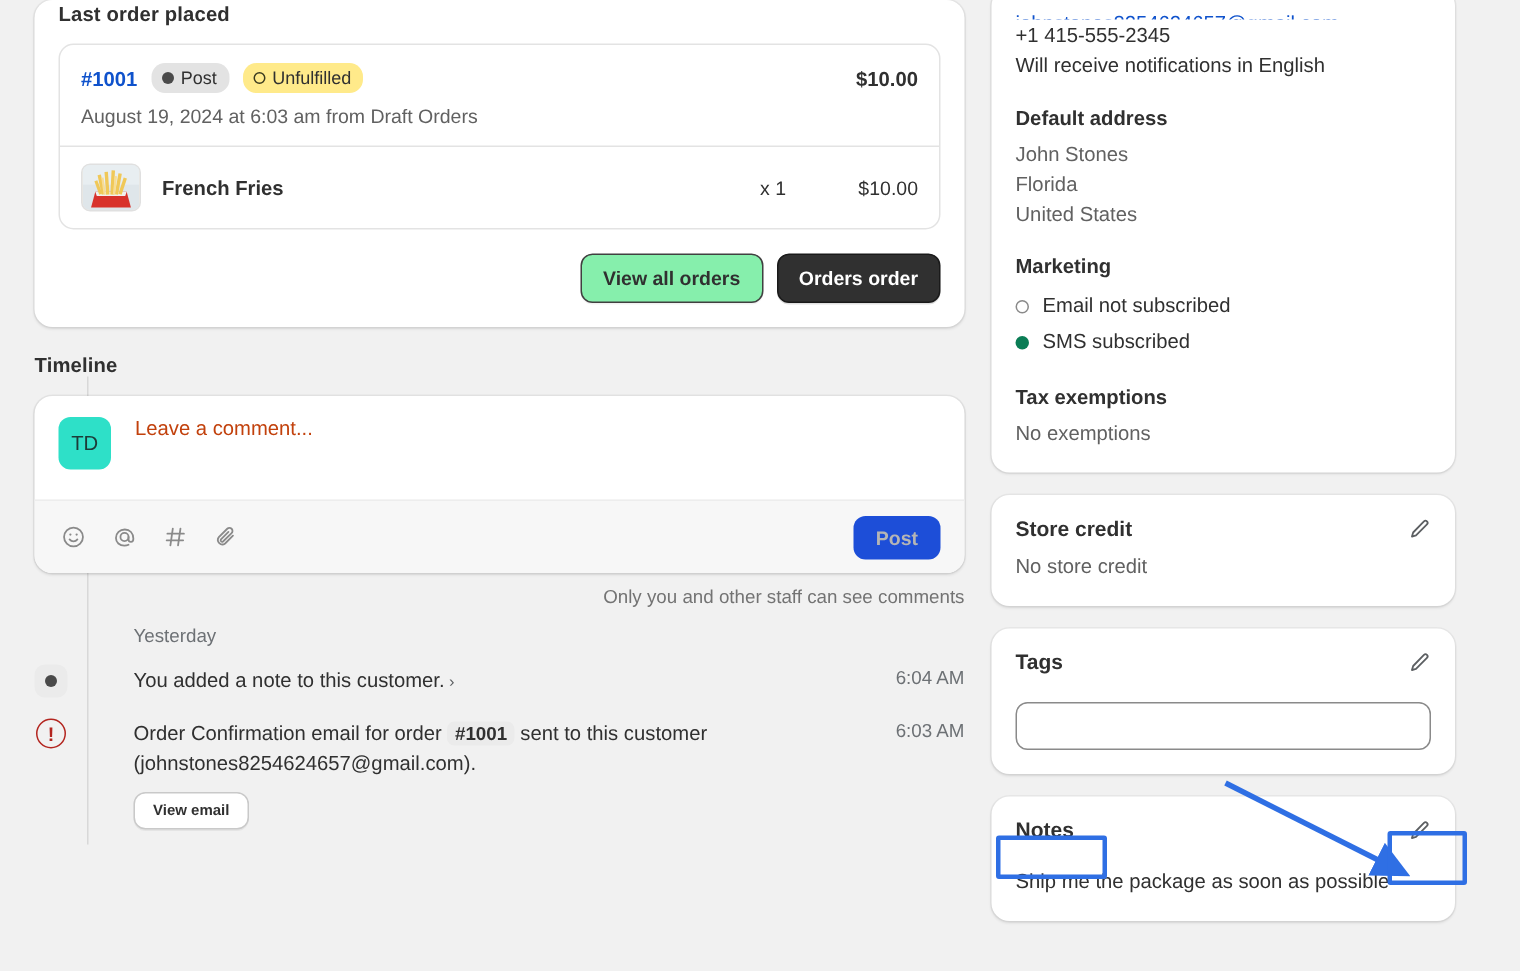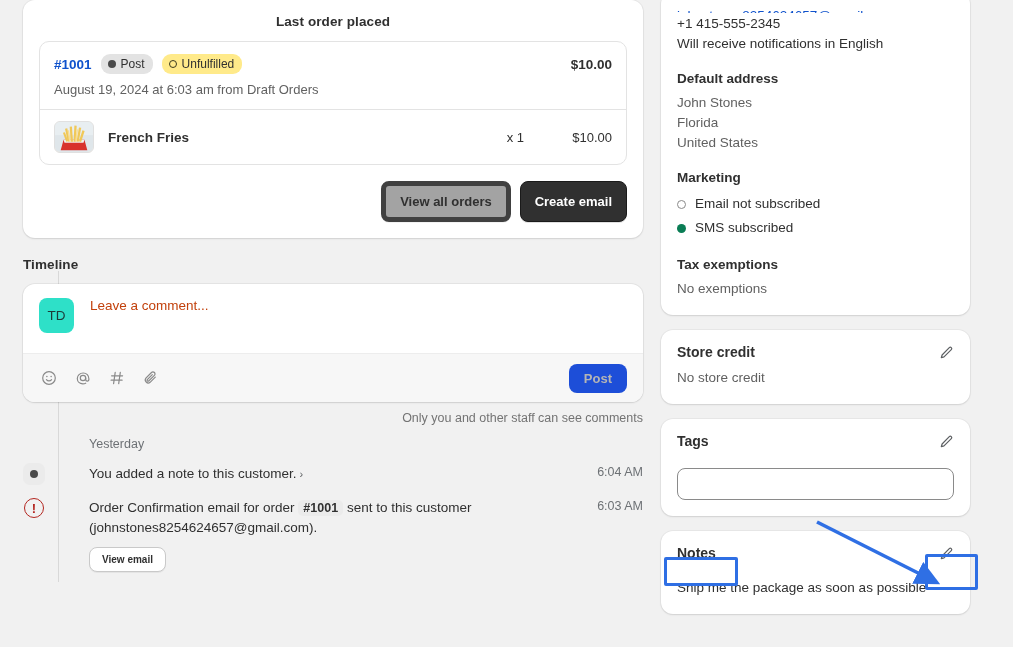--- a/index.html
+++ b/index.html
@@ -35,22 +35,21 @@
     letter-spacing: 0.1px;
   }
 
   
   .order-card {
     padding: 0 16px 16px 16px;
     padding-top: 0;
     border-radius: 12px;
   }
   .order-card-head {
-    padding: 14px 0 12px 0;
-    text-align: center;
+    padding: 2px 0 12px 0;
   }
   .order-box {
     border: 1px solid #e3e3e3;
     border-radius: 10px;
     overflow: hidden;
   }
   .order-top { padding: 12px 14px 12px 14px; }
   .order-row1 {
     display: flex;
     align-items: center;
@@ -137,23 +136,23 @@
   .btn {
     font-family: "Liberation Sans", sans-serif;
     font-size: 13px;
     font-weight: 700;
     border-radius: 8px;
     padding: 7px 14px;
     cursor: pointer;
     line-height: 17px;
   }
   .btn-secondary {
-    background: #a3a3a3;
-    color: #303030;
-    border: 5px solid #404040;
+    background: #86efac;
+    color: #303030;
+    border: 1px solid #404040;
     box-shadow: 0 1px 0 rgba(0,0,0,0.05);
   }
   .btn-primary {
     background: #303030;
     color: #ffffff;
     border: 1px solid #1a1a1a;
     box-shadow: 0 1px 0 rgba(0,0,0,0.12);
   }
 
   
@@ -453,21 +452,21 @@
             </svg>
           </div>
           <span class="item-name">French Fries</span>
           <span class="item-qty">x 1</span>
           <span class="item-price">$10.00</span>
         </div>
       </div>
 
       <div class="order-actions">
         <button class="btn btn-secondary">View all orders</button>
-        <button class="btn btn-primary">Create email</button>
+        <button class="btn btn-primary">Orders order</button>
       </div>
     </div>
 
     <div class="timeline-wrap">
       <div class="rail"></div>
 
       <div class="timeline-title">
         <span class="section-title">Timeline</span>
       </div>
 

